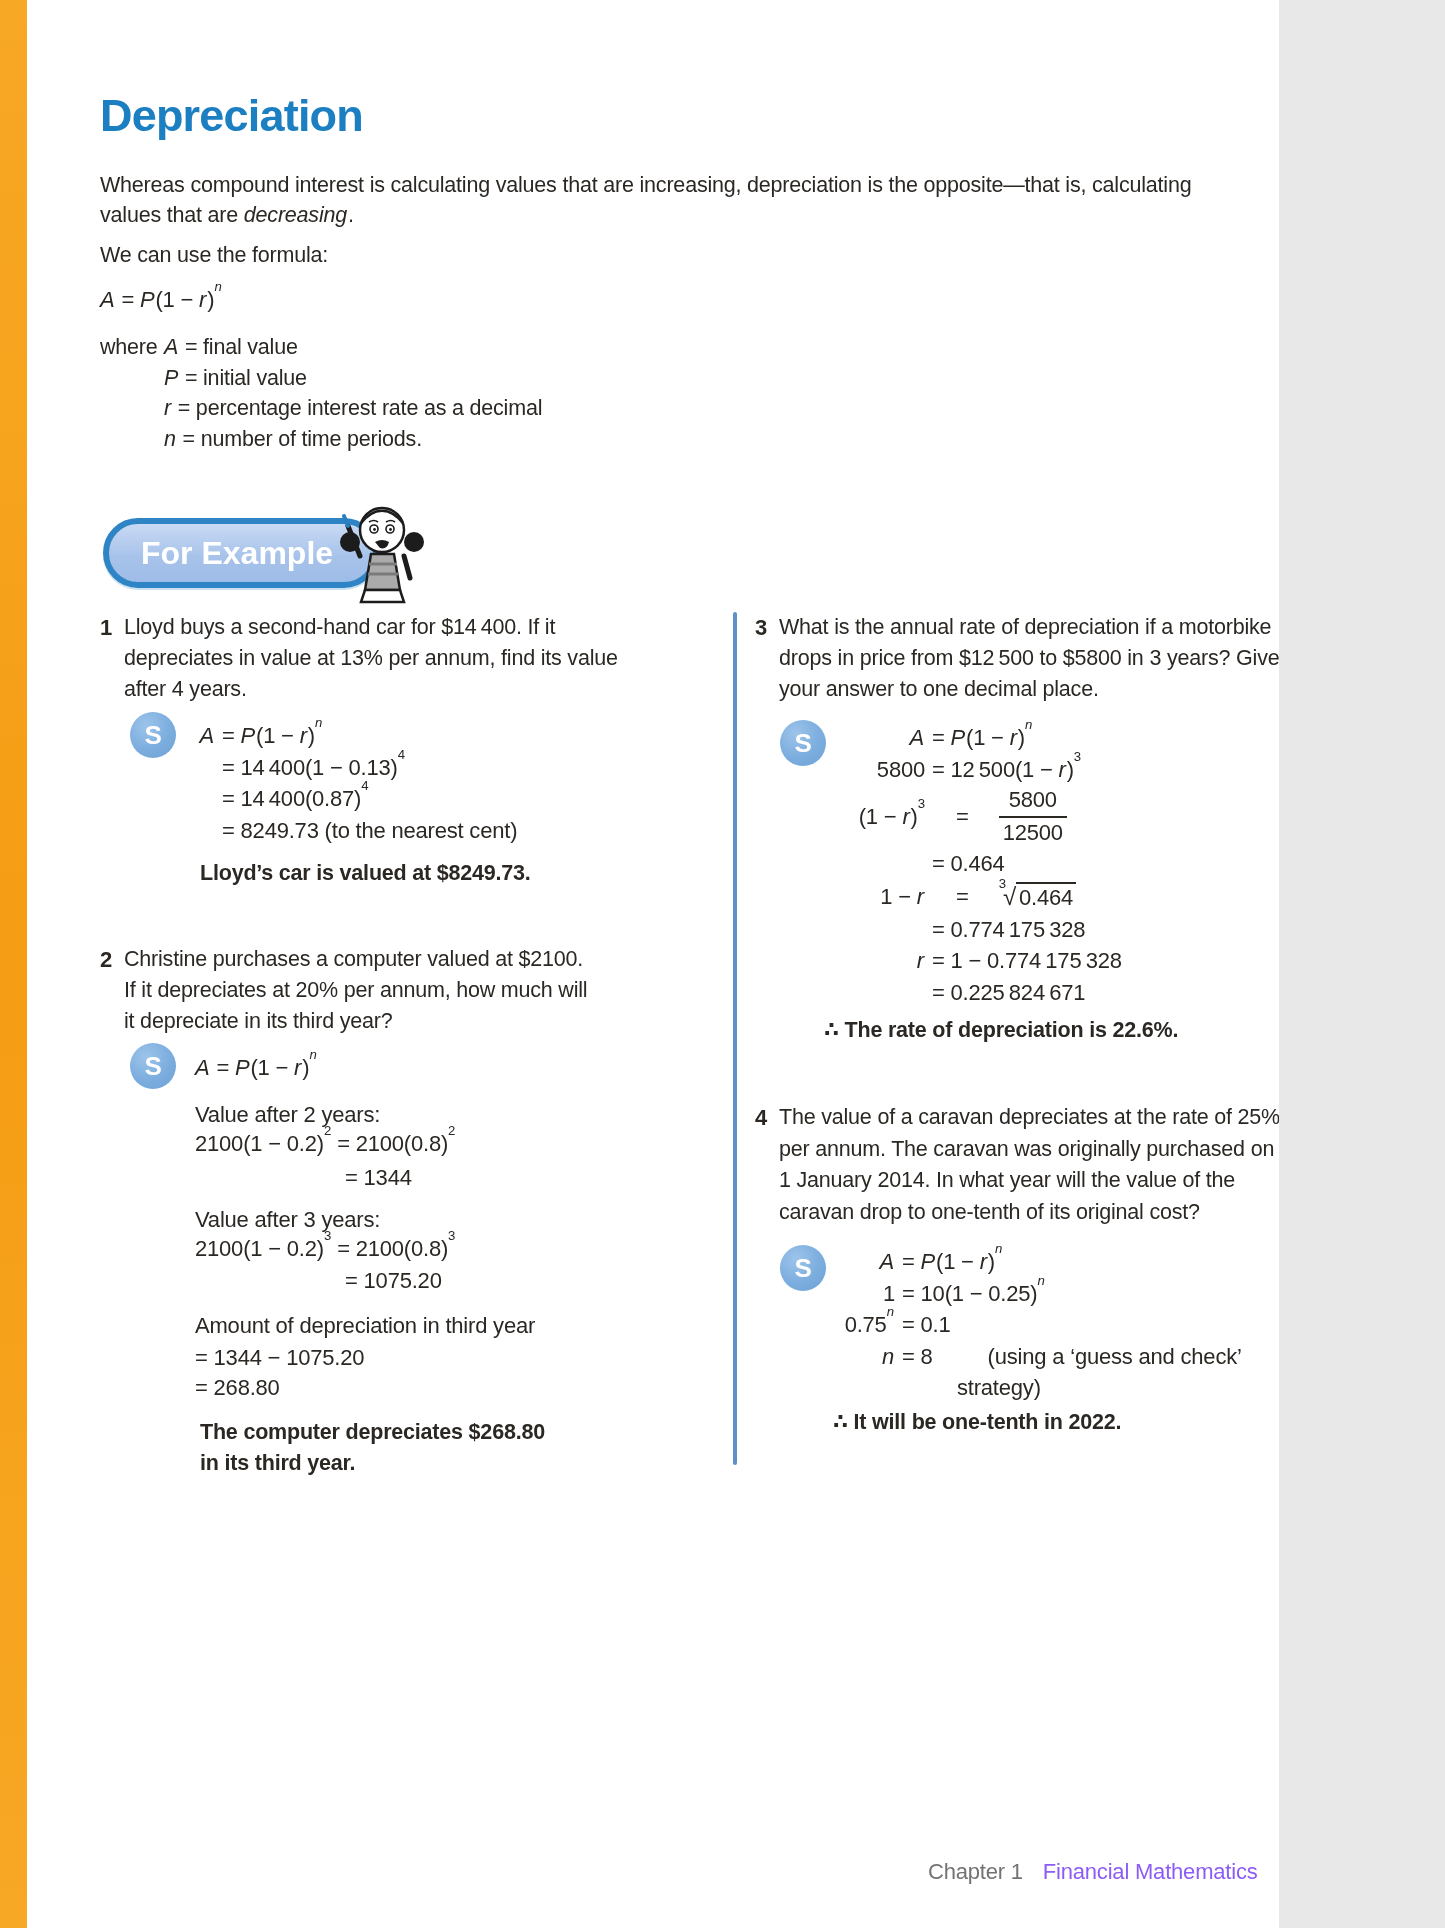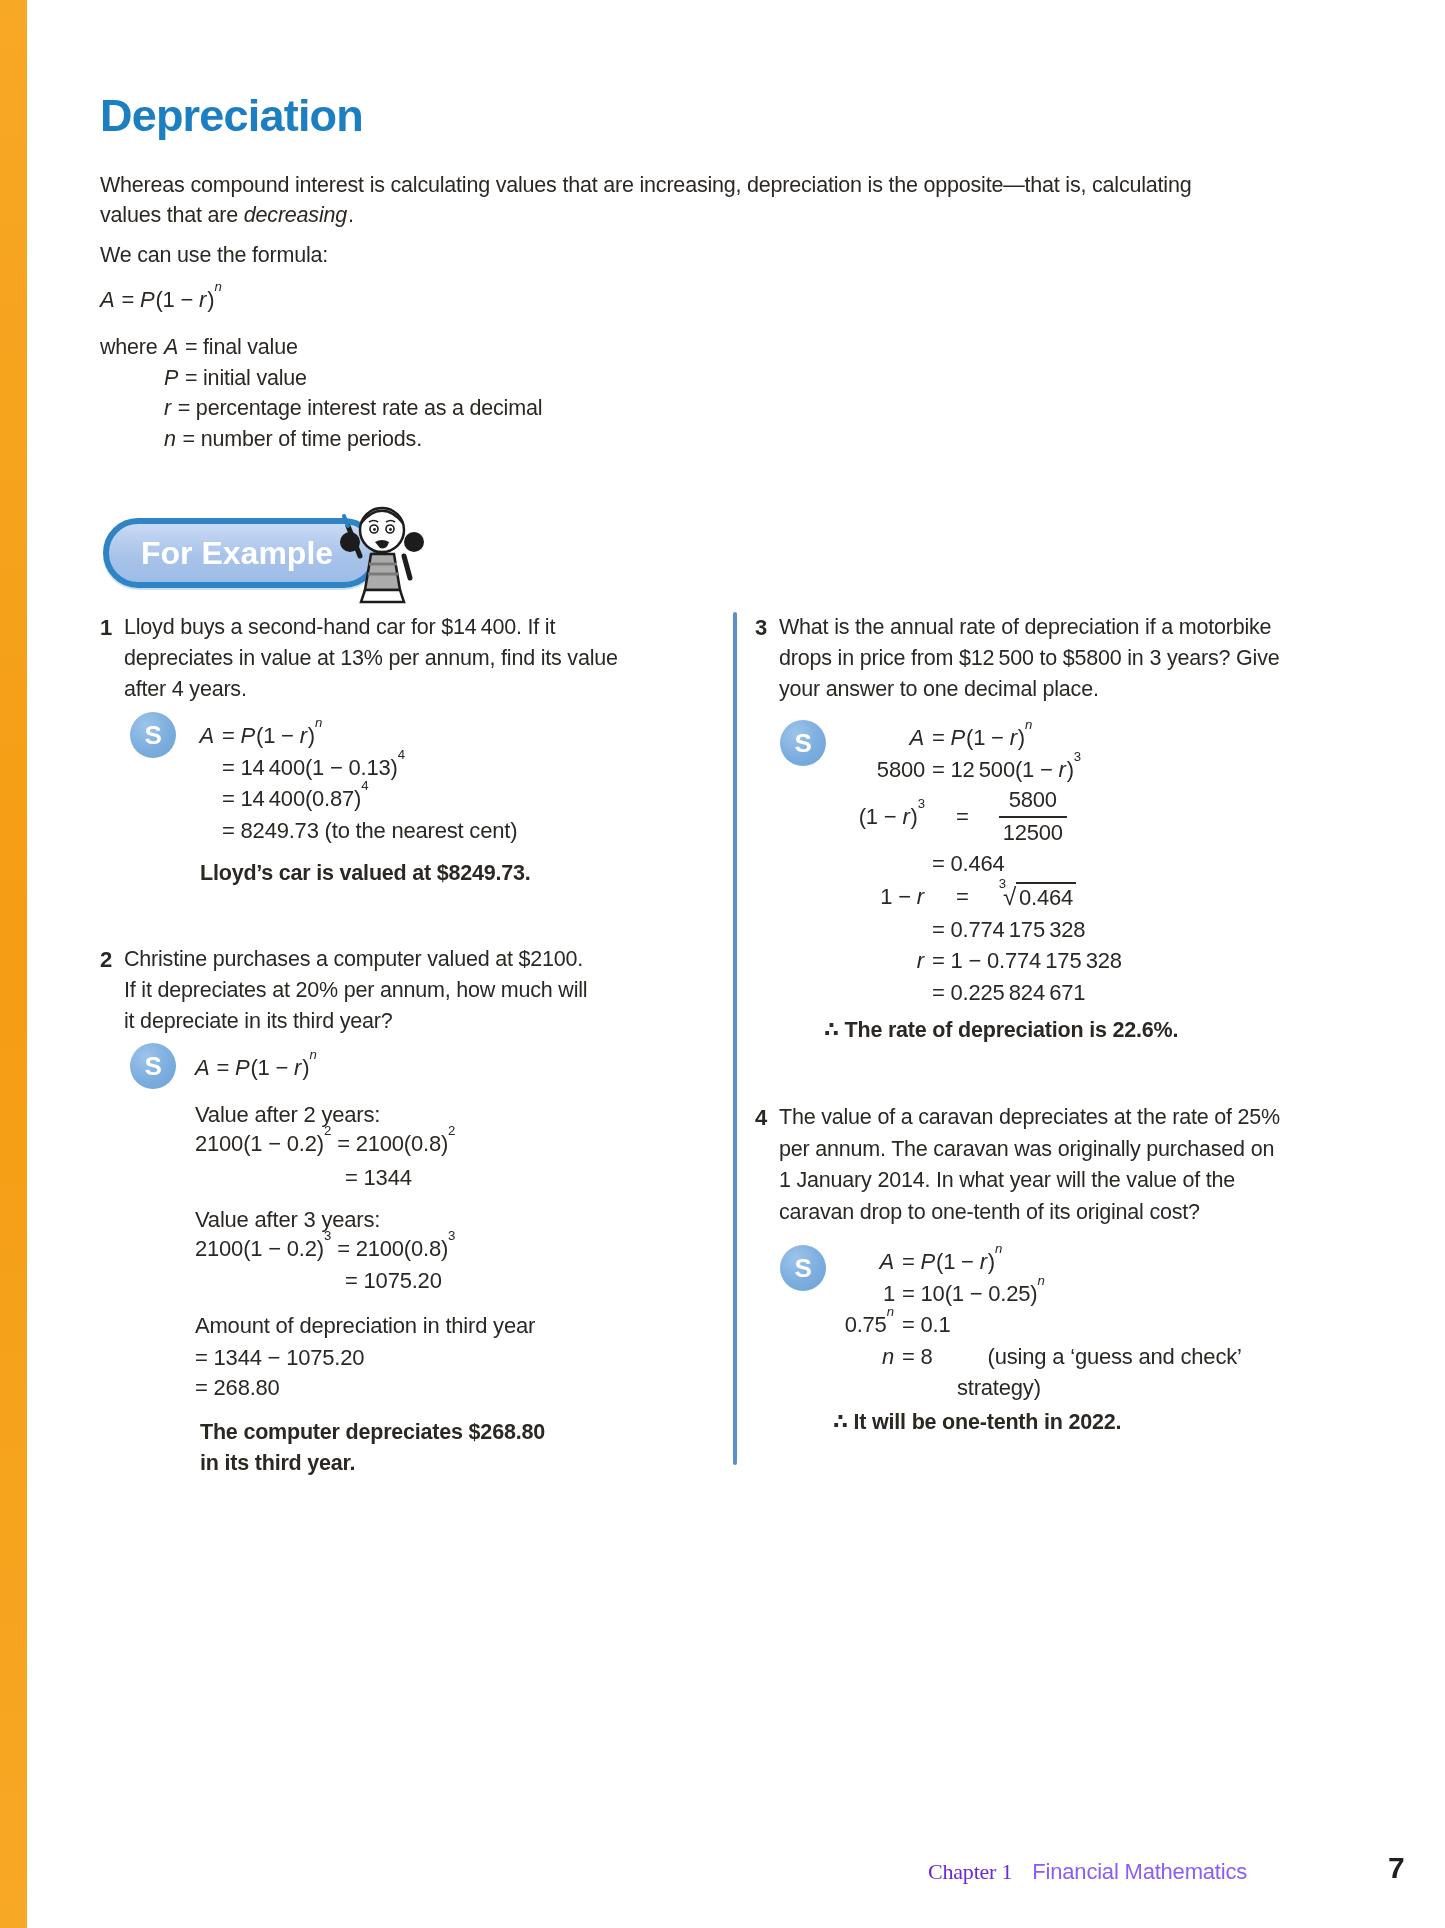--- a/index.html
+++ b/index.html
@@ -1,18 +1,18 @@
 <!DOCTYPE html>
 <html><head>
 <meta charset="utf-8">
 <style>
   html,body{margin:0;padding:0;background:#e8e8e8;}
   .page{
     position:relative;
-    width:1445px;height:1928px;
+    width:1279px;height:1928px;
     background:#ffffff;
     overflow:hidden;
     font-family:"Liberation Sans","DejaVu Sans",sans-serif;
     color:#2b2723;
     font-size:21.5px;
     letter-spacing:-0.2px;
   }
   .edge-strip{
     position:absolute;left:0;top:0;width:27px;height:1928px;
     background:linear-gradient(180deg,#f7a825 0%,#f59d14 50%,#f7a825 100%);
@@ -63,21 +63,21 @@
   .frac .num{display:block;border-bottom:2.5px solid #2b2723;padding:0 10px 1px;line-height:30px;}
   .frac .den{display:block;line-height:30px;}
   .root{white-space:nowrap;}
   .root .deg{font-size:0.6em;position:relative;top:-0.65em;margin-right:-3px;}
   .root .sign{font-size:1.1em;}
   .root .rad{border-top:2.5px solid #2b2723;padding:1px 3px 0;}
   .concl{position:absolute;font-weight:700;line-height:31px;white-space:nowrap;}
   .sol2{position:absolute;left:95px;top:440px;width:470px;height:360px;font-size:22px;}
   .sol2 div{position:absolute;white-space:nowrap;line-height:31px;}
   .footer{position:absolute;top:1858px;left:928px;display:flex;font-size:22px;line-height:28px;}
-  .footer .chapter{color:#6d28d9;margin-right:20px;font-family:Liberation Serif, serif;}
+  .footer .chapter{color:#737373;margin-right:20px;}
   .footer .section{color:#8b5cf6;}
   .pagenum{position:absolute;top:1850px;left:1388px;font-size:30px;font-weight:700;color:#1f1f1f;line-height:36px;}
 </style>
 </head>
 <body>
 
 <div class="page">
   <div class="edge-strip"></div>
 
   <div class="title">Depreciation</div>

